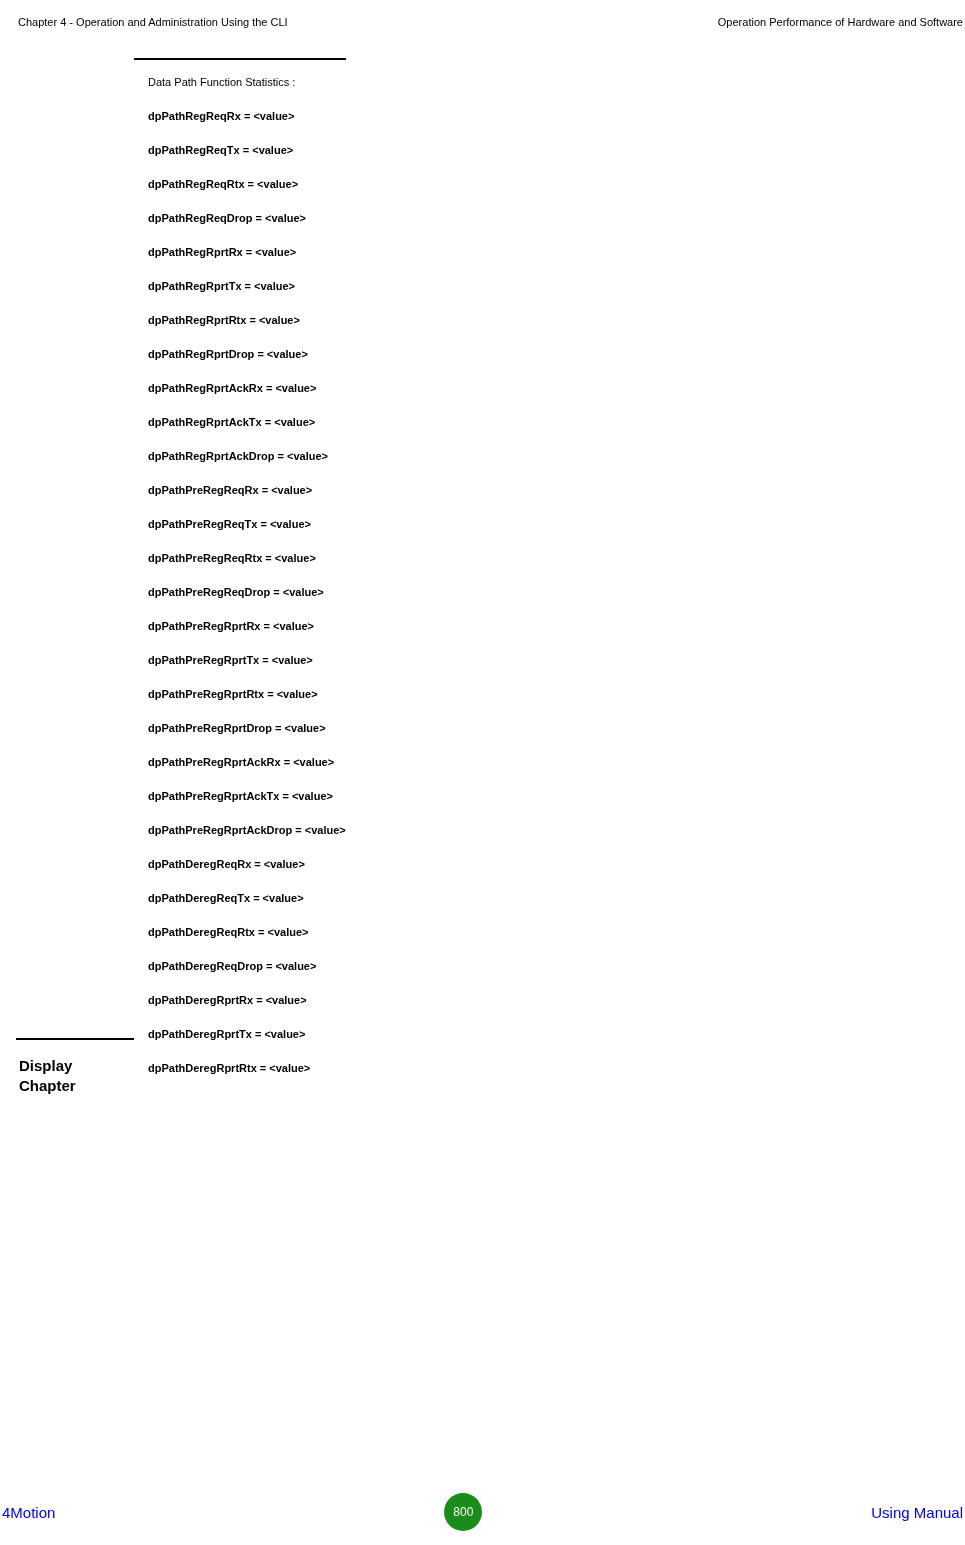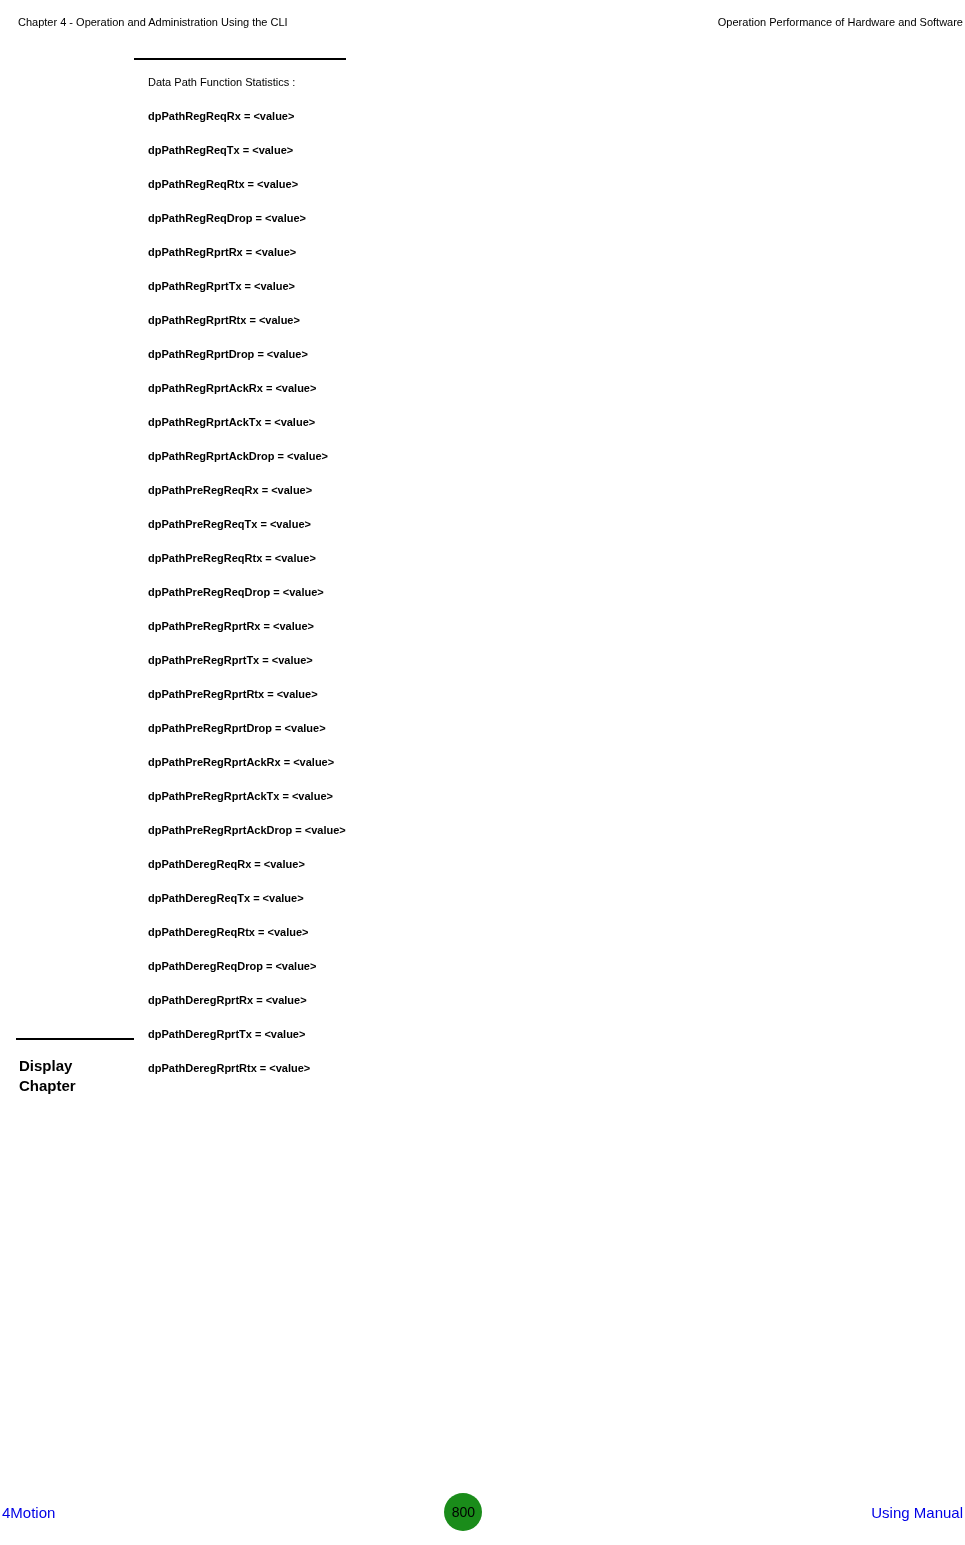--- a/index.html
+++ b/index.html
@@ -55,28 +55,28 @@
     display: flex;
     justify-content: space-between;
     align-items: center;
     padding: 0 2px;
     font-size: 15px;
     color: #0000e6;
     text-align: center;
   }
   .page-badge {
     background: #1a8c1a;
-    color: #000000;
+    color: #ffffff;
     border-radius: 50%;
     width: 38px;
     height: 38px;
     display: flex;
     align-items: center;
     justify-content: center;
-    font-size: 14px;
+    font-size: 12px;
   }
 </style>
 </head>
 <body>
 
 <div class="header">
   <div class="left">Chapter 4 - Operation and Administration Using the CLI</div>
   <div class="right">Operation Performance of Hardware and Software</div>
 </div>
 

